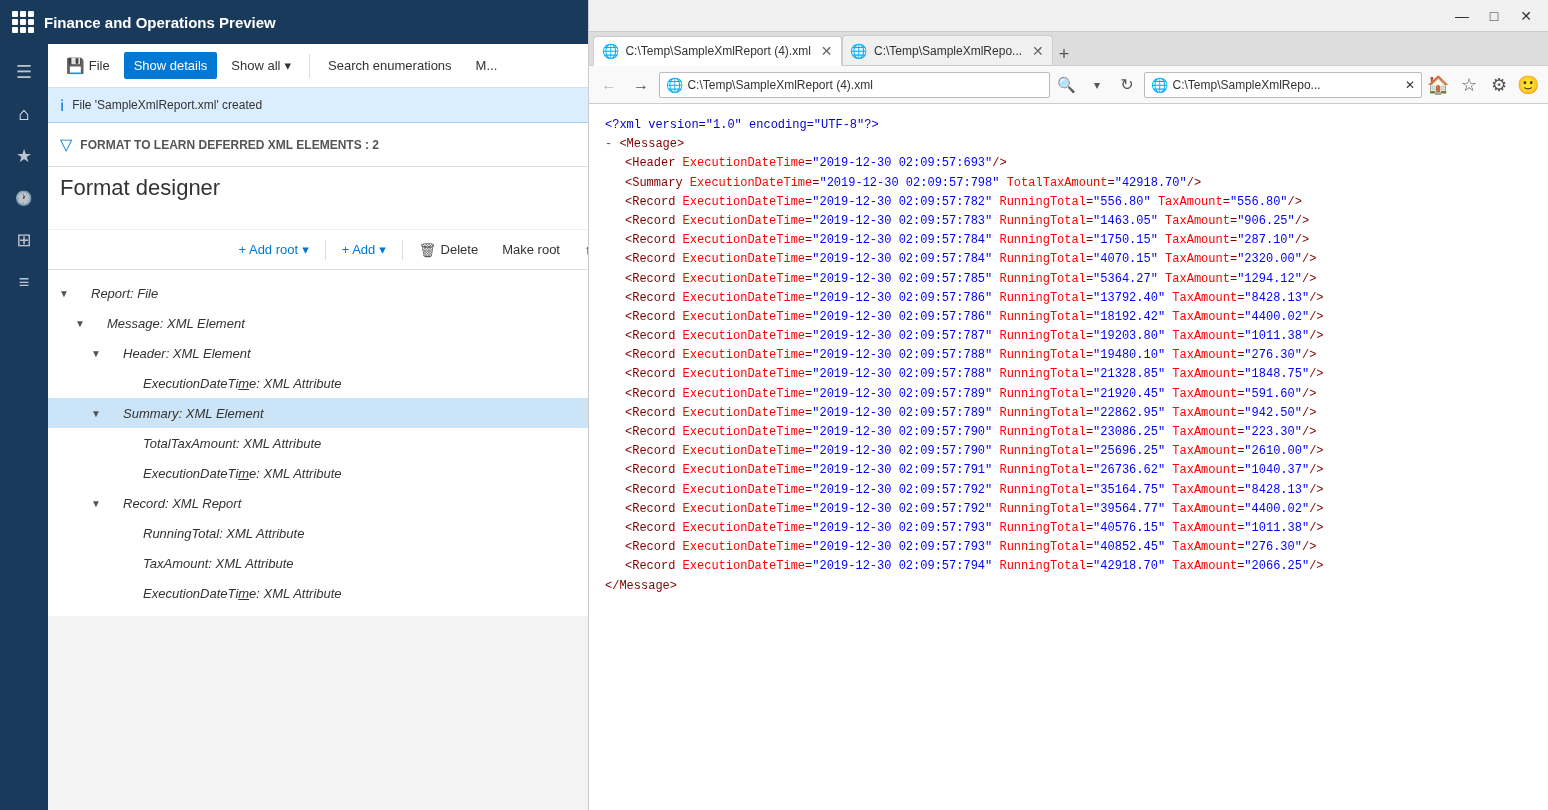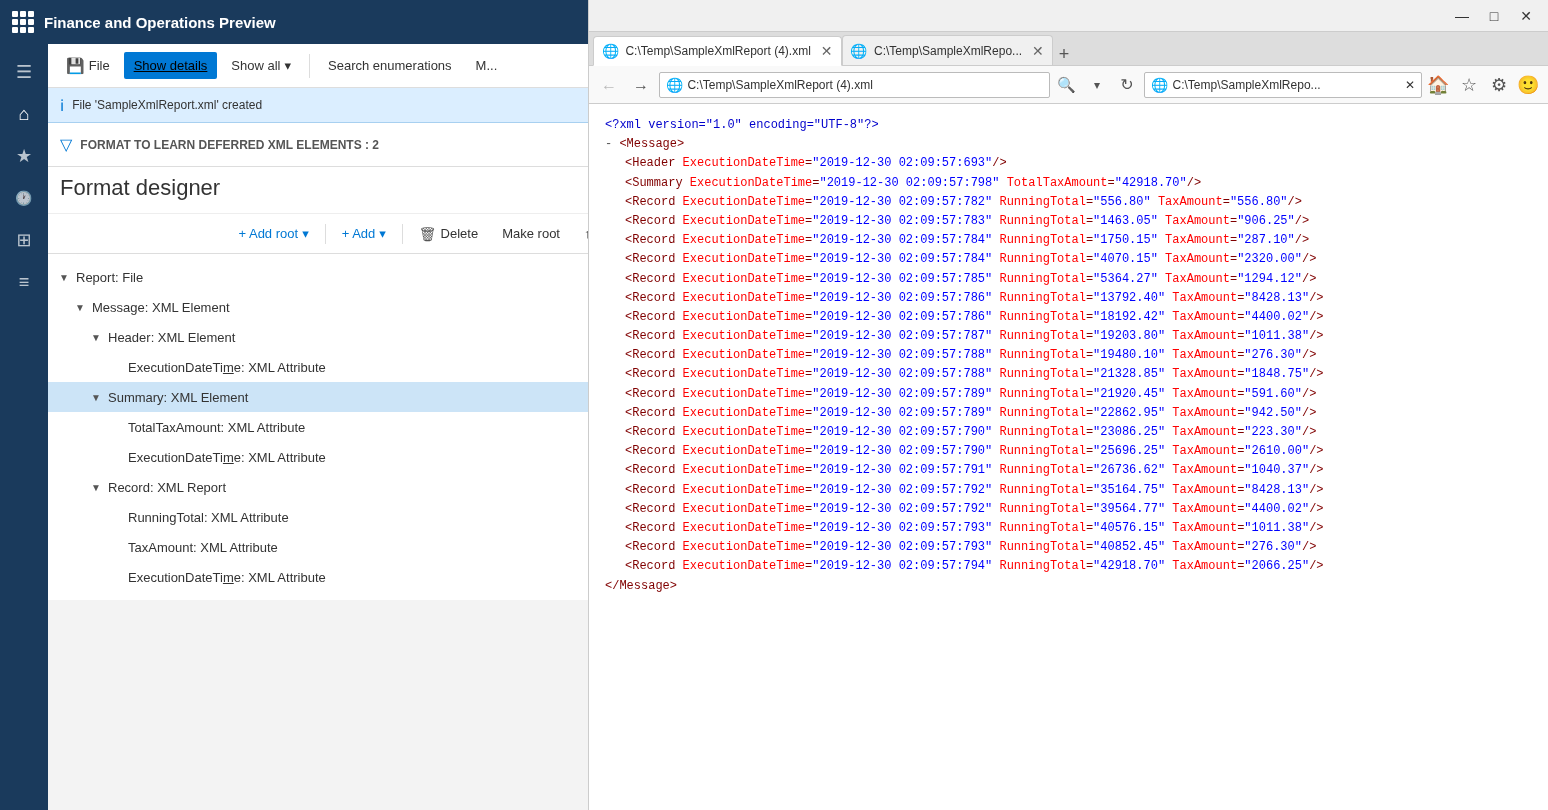--- a/index.html
+++ b/index.html
@@ -235,22 +235,21 @@
       padding: 6px 10px;
       border: none;
       background: none;
       cursor: pointer;
       font-size: 13px;
       color: #333;
       border-radius: 2px;
     }
     .main-toolbar .toolbar-btn.active {
       background: #0078d4;
-      color: #000000;
-      text-decoration: underline;
+      color: #ffffff;
     }
     .main-toolbar .separator { width: 1px; height: 24px; background: #ddd; margin: 0 4px; }
 
     .status-bar {
       background: #dbeeff;
       border-bottom: 1px solid #a8d0f0;
       padding: 6px 12px;
       font-size: 12px;
       color: #333;
       display: flex;
@@ -279,21 +278,21 @@
       display: flex;
       align-items: center;
       padding: 0 12px;
       gap: 8px;
       flex-shrink: 0;
     }
     .format-toolbar .filter-icon { color: #0078d4; font-size: 16px; }
     .format-toolbar .format-title { font-size: 12px; color: #555; font-weight: bold; }
 
     .format-heading {
-      padding: 8px 12px 12px 12px;
+      padding: 8px 12px 28px 12px;
       background: white;
       border-bottom: 1px solid #eee;
       flex-shrink: 0;
     }
     .format-heading h2 {
       font-size: 22px;
       font-weight: 300;
       color: #333;
     }
 
@@ -334,21 +333,21 @@
       align-items: center;
       height: 30px;
       padding: 0 8px;
       cursor: pointer;
       color: #333;
       font-size: 13px;
       white-space: nowrap;
     }
     .tree-item.selected { background: #cce4f7; }
     .tree-item .expand-icon { width: 16px; text-align: center; color: #555; font-size: 10px; }
-    .tree-item .item-label { margin-left: 4px; }
+    .tree-item .item-label { margin-left: 19px; font-style: italic; }
 
     .erp-main {
       display: flex;
       flex-direction: column;
       flex: 1;
       overflow: hidden;
     }
   </style>
 </head>
 <body>

